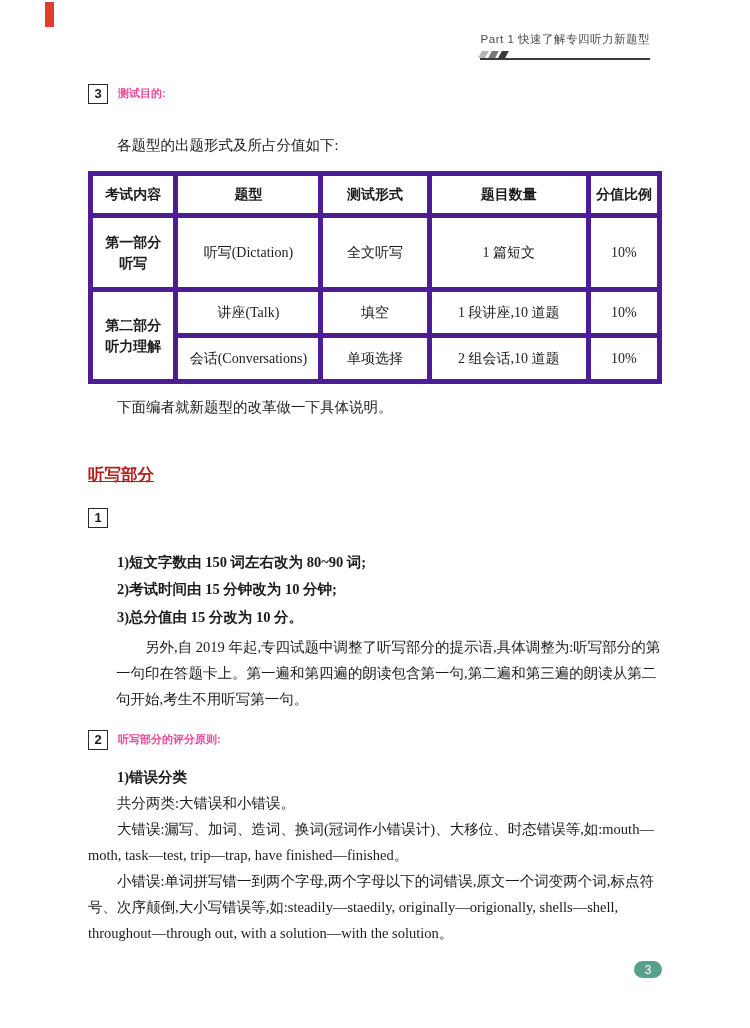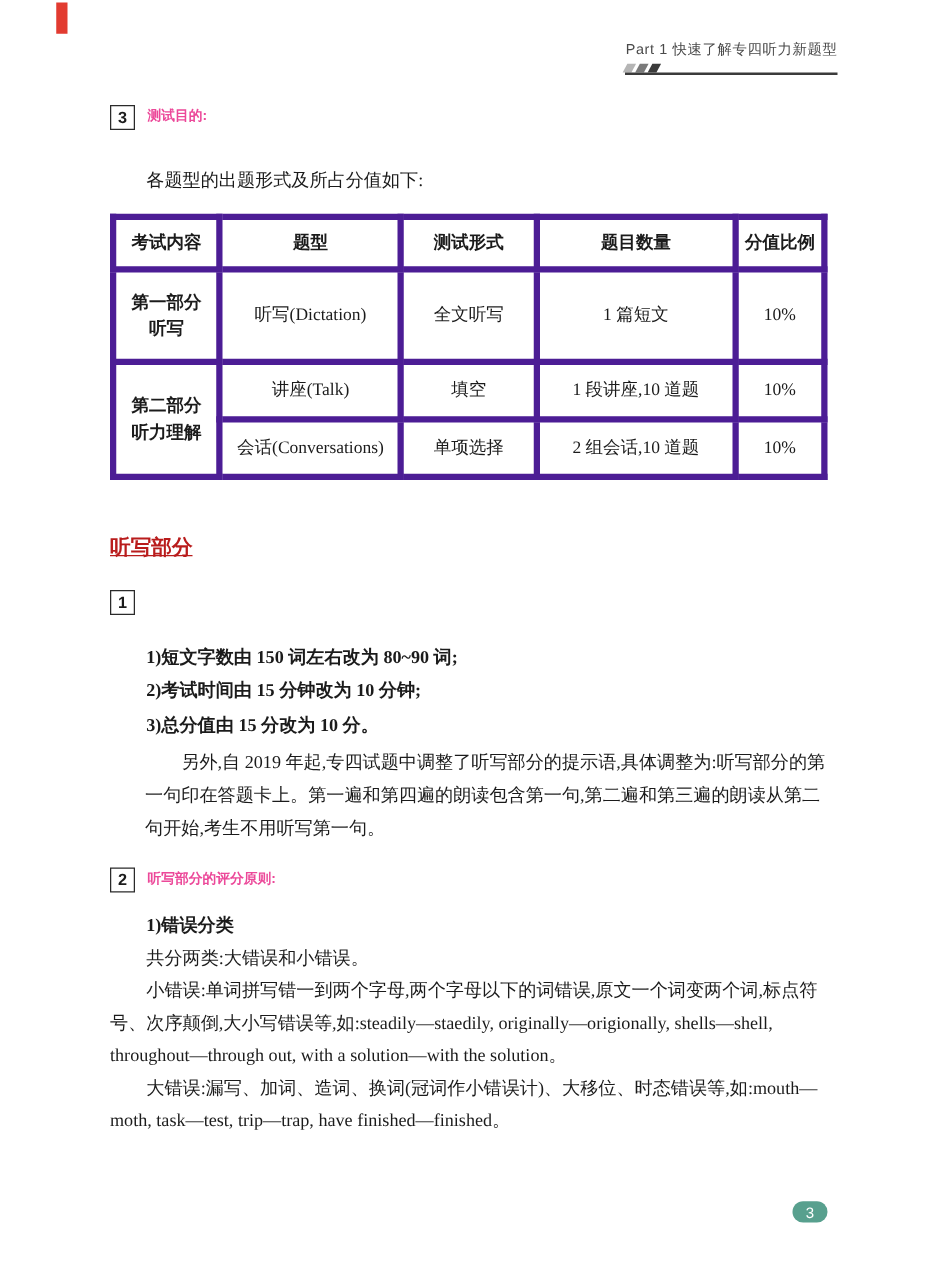--- a/index.html
+++ b/index.html
@@ -8,21 +8,21 @@
     width:750px; height:1028px; position:relative; overflow:hidden;
     font-family:"Liberation Serif","DejaVu Serif",serif;
     color:#1b1b1b;
   }
   .page { position:relative; width:750px; height:1028px; background:#fff; }
 
   
   .corner-mark { position:absolute; left:45px; top:2px; width:9px; height:25px; background:#e23b30; }
 
   
-  .header { position:absolute; top:32px; right:80px; text-align:right; }
+  .header { position:absolute; top:32px; right:100px; text-align:right; }
   .header-title {
     font-family:"Liberation Sans","DejaVu Sans",sans-serif;
     font-size:11.5px; color:#4a4a4a; letter-spacing:.5px;
   }
   .header-rule { position:relative; margin-top:5px; width:170px; height:8px; margin-left:auto; }
   .header-rule .rule-line { position:absolute; left:0; right:0; bottom:0; height:2.5px; background:#3b3b3b; }
   .header-rule .sq { position:absolute; bottom:2px; width:7px; height:7px; transform:skewX(-28deg); }
   .header-rule .sq1 { left:0;  background:#b5b5b5; }
   .header-rule .sq2 { left:10px; background:#7a7a7a; }
   .header-rule .sq3 { left:20px; background:#3b3b3b; }
@@ -139,20 +139,21 @@
         </tr>
         <tr class="r3">
           <td>会话(Conversations)</td>
           <td>单项选择</td>
           <td>2 组会话,10 道题</td>
           <td>10%</td>
         </tr>
       </tbody>
     </table>
 
+    <p class="para mt10">下面编者就新题型的改革做一下具体说明。</p>
 
     <div class="dict-heading">听写部分</div>
 
     <div class="sec-head sub-head">
       <span class="num-box">1</span>
     </div>
 
     <div class="changes">
       <div class="change-item">1)短文字数由 150 词左右改为 80~90 词;</div>
       <div class="change-item">2)考试时间由 15 分钟改为 10 分钟;</div>
@@ -161,22 +162,22 @@
 
     <p class="para note">另外,自 2019 年起,专四试题中调整了听写部分的提示语,具体调整为:听写部分的第一句印在答题卡上。第一遍和第四遍的朗读包含第一句,第二遍和第三遍的朗读从第二句开始,考生不用听写第一句。</p>
 
     <div class="sec-head sub-head">
       <span class="num-box">2</span>
       <span class="sec-title">听写部分的评分原则:</span>
     </div>
 
     <div class="error-title">1)错误分类</div>
     <p class="para">共分两类:大错误和小错误。</p>
+    <p class="para">大错误:漏写、加词、造词、换词(冠词作小错误计)、大移位、时态错误等,如:mouth—moth, task—test, trip—trap, have finished—finished。</p>
     <p class="para">小错误:单词拼写错一到两个字母,两个字母以下的词错误,原文一个词变两个词,标点符号、次序颠倒,大小写错误等,如:steadily—staedily, originally—origionally, shells—shell, throughout—through out, with a solution—with the solution。</p>
-    <p class="para">大错误:漏写、加词、造词、换词(冠词作小错误计)、大移位、时态错误等,如:mouth—moth, task—test, trip—trap, have finished—finished。</p>
 
   </div>
 
   <div class="page-badge">
     <span>3</span>
   </div>
 
 </div>
 
 </body></html>

